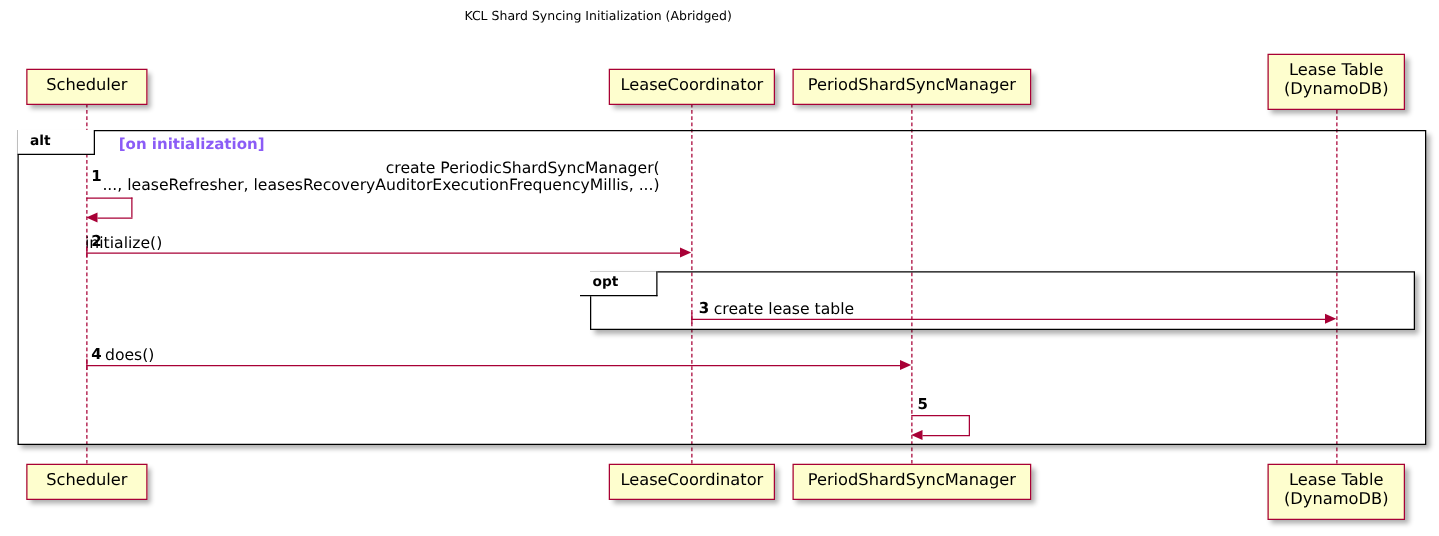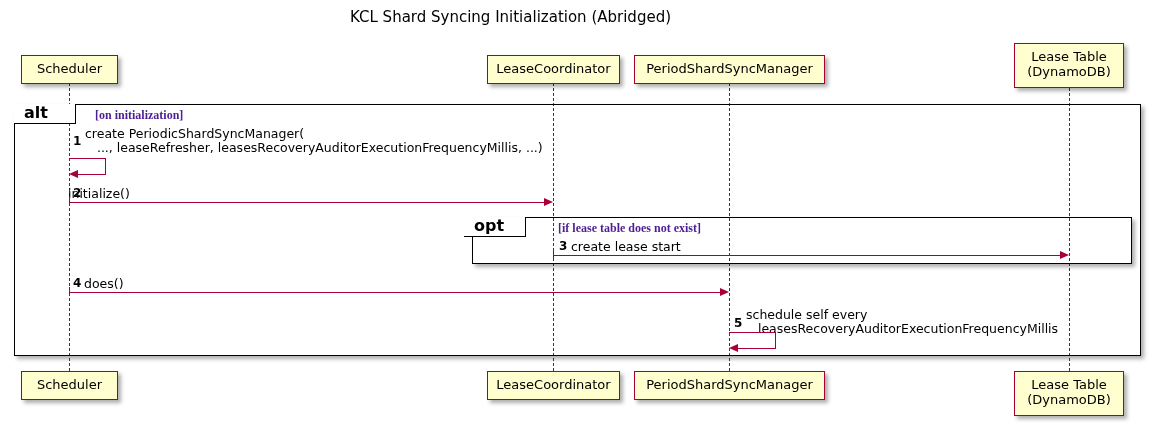--- a/index.html
+++ b/index.html
@@ -17,24 +17,23 @@
     background: #FFFFFF;
     overflow: hidden;
   }
   
   .diagram-title {
     position: absolute;
     left: 0;
     top: 8px;
     width: 957px;
     text-align: center;
-    font-size: 15px;
-    color: #000000;
-    white-space: nowrap;
-    padding-left: 32px;
+    font-size: 10px;
+    color: #000000;
+    white-space: nowrap;
   }
   
   .participant {
     position: absolute;
     box-sizing: border-box;
     background: #FEFECE;
     border: 1.5px solid #A80036;
     box-shadow: 3px 3px 4px rgba(0,0,0,0.32);
     color: #000000;
     font-size: 13px;
@@ -56,21 +55,21 @@
     border: 1.6px solid #000000;
     background: transparent;
     box-shadow: 3px 3px 4px rgba(0,0,0,0.32);
   }
   .fragment-label {
     position: absolute;
     box-sizing: border-box;
     border-right: 1.6px solid #000000;
     border-bottom: 1.6px solid #000000;
     background: #FFFFFF;
-    font-size: 16px;
+    font-size: 11px;
     font-weight: bold;
     color: #000000;
     padding: 2px 22px 2px 10px;
     line-height: 14px;
     white-space: nowrap;
   }
   .fragment-label::after {
     content: "";
     position: absolute;
     right: -1px;
@@ -82,23 +81,22 @@
   }
   .fragment-corner {
     position: absolute;
     width: 0;
     height: 0;
   }
   .fragment-cond {
     position: absolute;
     font-size: 12px;
     font-weight: bold;
-    color: #4c1d95;
-    white-space: nowrap;
-    font-family: Liberation Serif, serif;
+    color: #8b5cf6;
+    white-space: nowrap;
   }
   
   .msg-line {
     position: absolute;
     height: 0;
     border-top: 1.4px solid #A80036;
   }
   .msg-vert {
     position: absolute;
     width: 0;
@@ -159,51 +157,48 @@
     <path d="M14,0 L0,20" stroke="#000000" stroke-width="1.6" fill="none"></path>
   </svg>
   <div class="fragment-cond" style="left:95px; top:108px;">[on initialization]</div>
 
   <div class="fragment" style="left:472px; top:217px; width:660px; height:47px;"></div>
   <div class="fragment-label" style="left:464px; top:217px; width:62px; height:20px;">opt</div>
   <svg class="fragment-corner" style="left:534px; top:217px;" width="14" height="21" viewBox="0 0 14 21">
     <path d="M0,0 L14,0 L0,20 Z" fill="#FFFFFF" stroke="none"></path>
     <path d="M14,0 L0,20" stroke="#000000" stroke-width="1.6" fill="none"></path>
   </svg>
-  <div class="fragment-cond" style="left:558px; top:221px;">[if lease table does not exist]</div>
 
   <div class="msg-num" style="left:73px; top:134px;">1</div>
-  <div class="msg-text" style="left:85px; top:127px;">create PeriodicShardSyncManager(
+  <div class="msg-text" style="left:70px; top:127px;text-align:right;">create PeriodicShardSyncManager(
    ..., leaseRefresher, leasesRecoveryAuditorExecutionFrequencyMillis, ...)</div>
   <div class="msg-line" style="left:69px; top:158px; width:37px;"></div>
   <div class="msg-vert" style="left:105px; top:158px; height:16px;"></div>
   <div class="msg-line" style="left:78px; top:174px; width:28px;"></div>
   <div class="arrow-left" style="left:69px; top:170px;"></div>
 
   <div class="msg-num" style="left:73px; top:186px;">2</div>
   <div class="msg-text" style="left:68px; top:187px;">initialize()</div>
   <div class="tick" style="left:69px; top:197px; height:9px;"></div>
   <div class="msg-line" style="left:69px; top:202px; width:475px;"></div>
   <div class="arrow-right" style="left:544px; top:198px;"></div>
 
   <div class="msg-num" style="left:559px; top:239px;">3</div>
-  <div class="msg-text" style="left:571px; top:240px;">create lease start</div>
+  <div class="msg-text" style="left:571px; top:240px;">create lease table</div>
   <div class="tick" style="left:553px; top:250px; height:9px;"></div>
   <div class="msg-line" style="left:553px; top:255px; width:507px;"></div>
   <div class="arrow-right" style="left:1060px; top:251px;"></div>
 
   <div class="msg-num" style="left:73px; top:276px;">4</div>
   <div class="msg-text" style="left:84px; top:277px;">does()</div>
   <div class="tick" style="left:69px; top:287px; height:9px;"></div>
   <div class="msg-line" style="left:69px; top:292px; width:651px;"></div>
   <div class="arrow-right" style="left:720px; top:288px;"></div>
 
   <div class="msg-num" style="left:734px; top:316px;">5</div>
-  <div class="msg-text" style="left:746px; top:308px;">schedule self every
-   leasesRecoveryAuditorExecutionFrequencyMillis</div>
   <div class="msg-line" style="left:729px; top:332px; width:47px;"></div>
   <div class="msg-vert" style="left:775px; top:332px; height:16px;"></div>
   <div class="msg-line" style="left:738px; top:348px; width:38px;"></div>
   <div class="arrow-left" style="left:729px; top:344px;"></div>
 
   <div class="participant" style="left:21px; top:55px; width:97px; height:29px;">Scheduler</div>
   <div class="participant" style="left:487px; top:55px; width:133px; height:29px;">LeaseCoordinator</div>
   <div class="participant" style="left:634px; top:55px; width:191px; height:29px;">PeriodShardSyncManager</div>
   <div class="participant" style="left:1014px; top:43px; width:110px; height:45px;">Lease Table
 (DynamoDB)</div>

